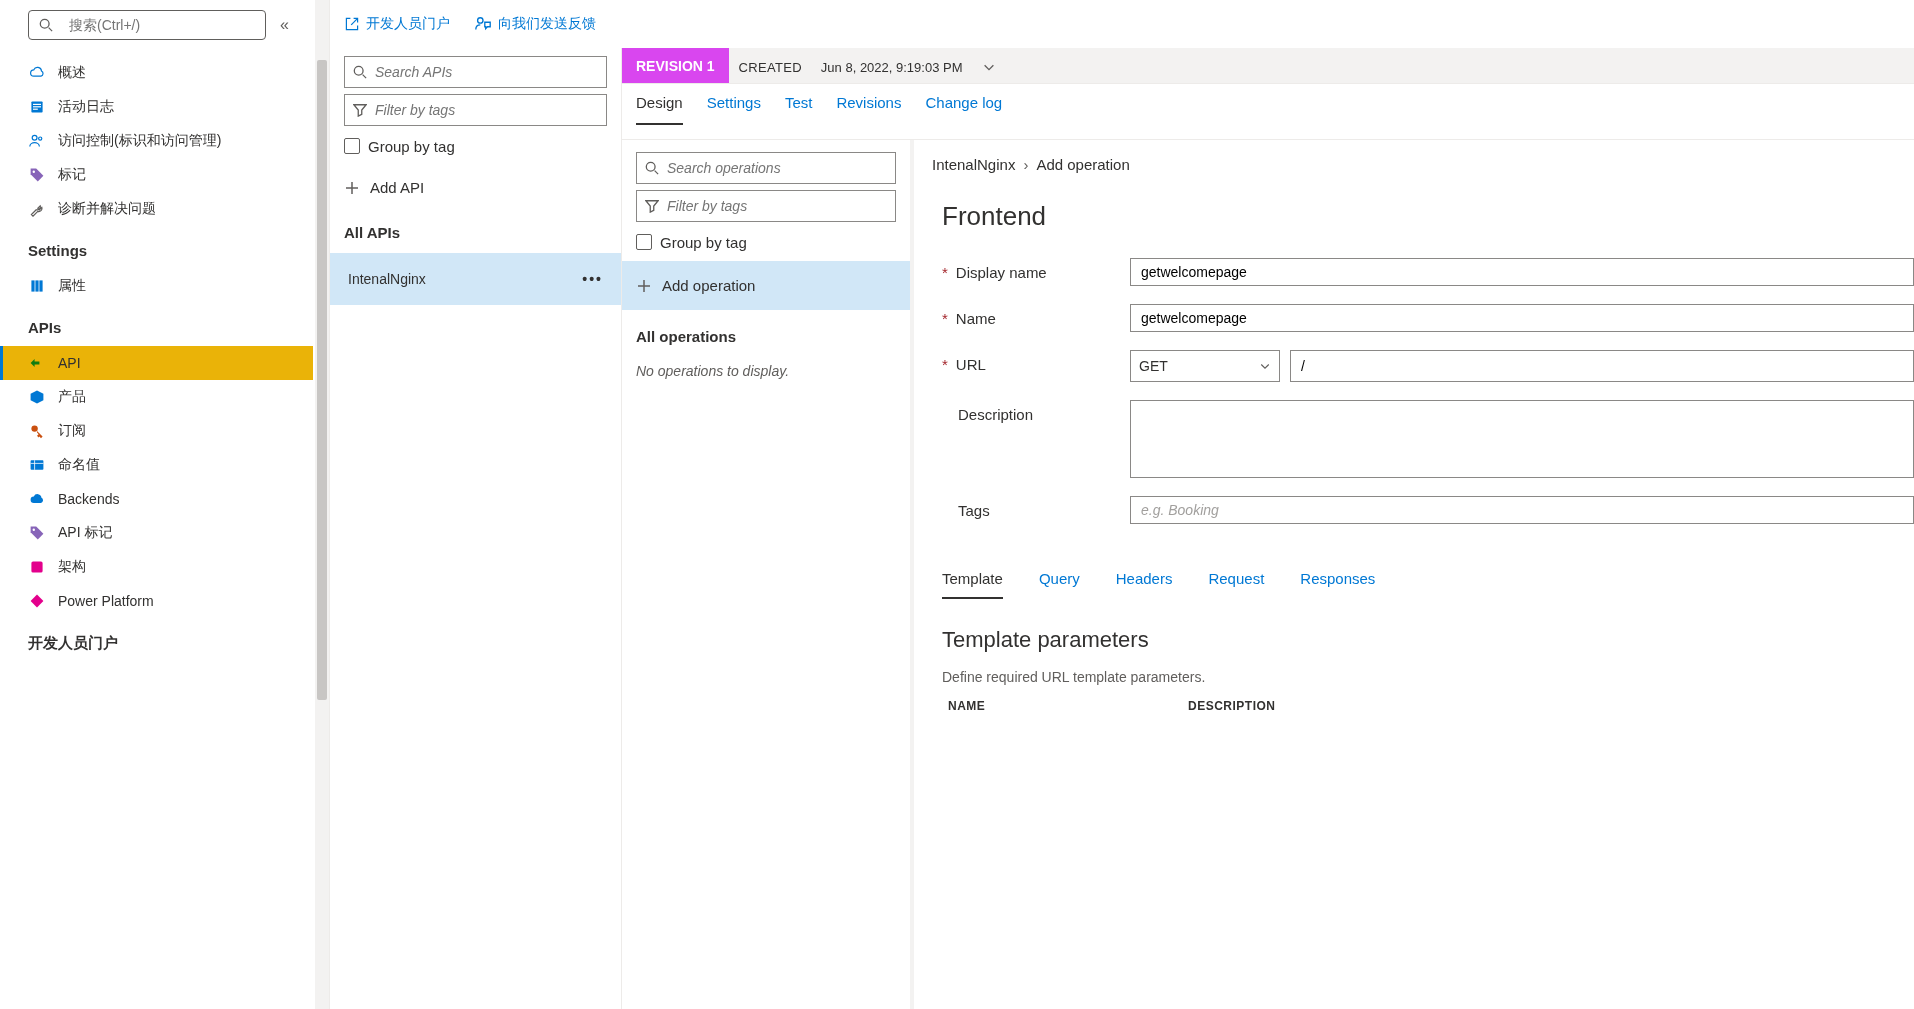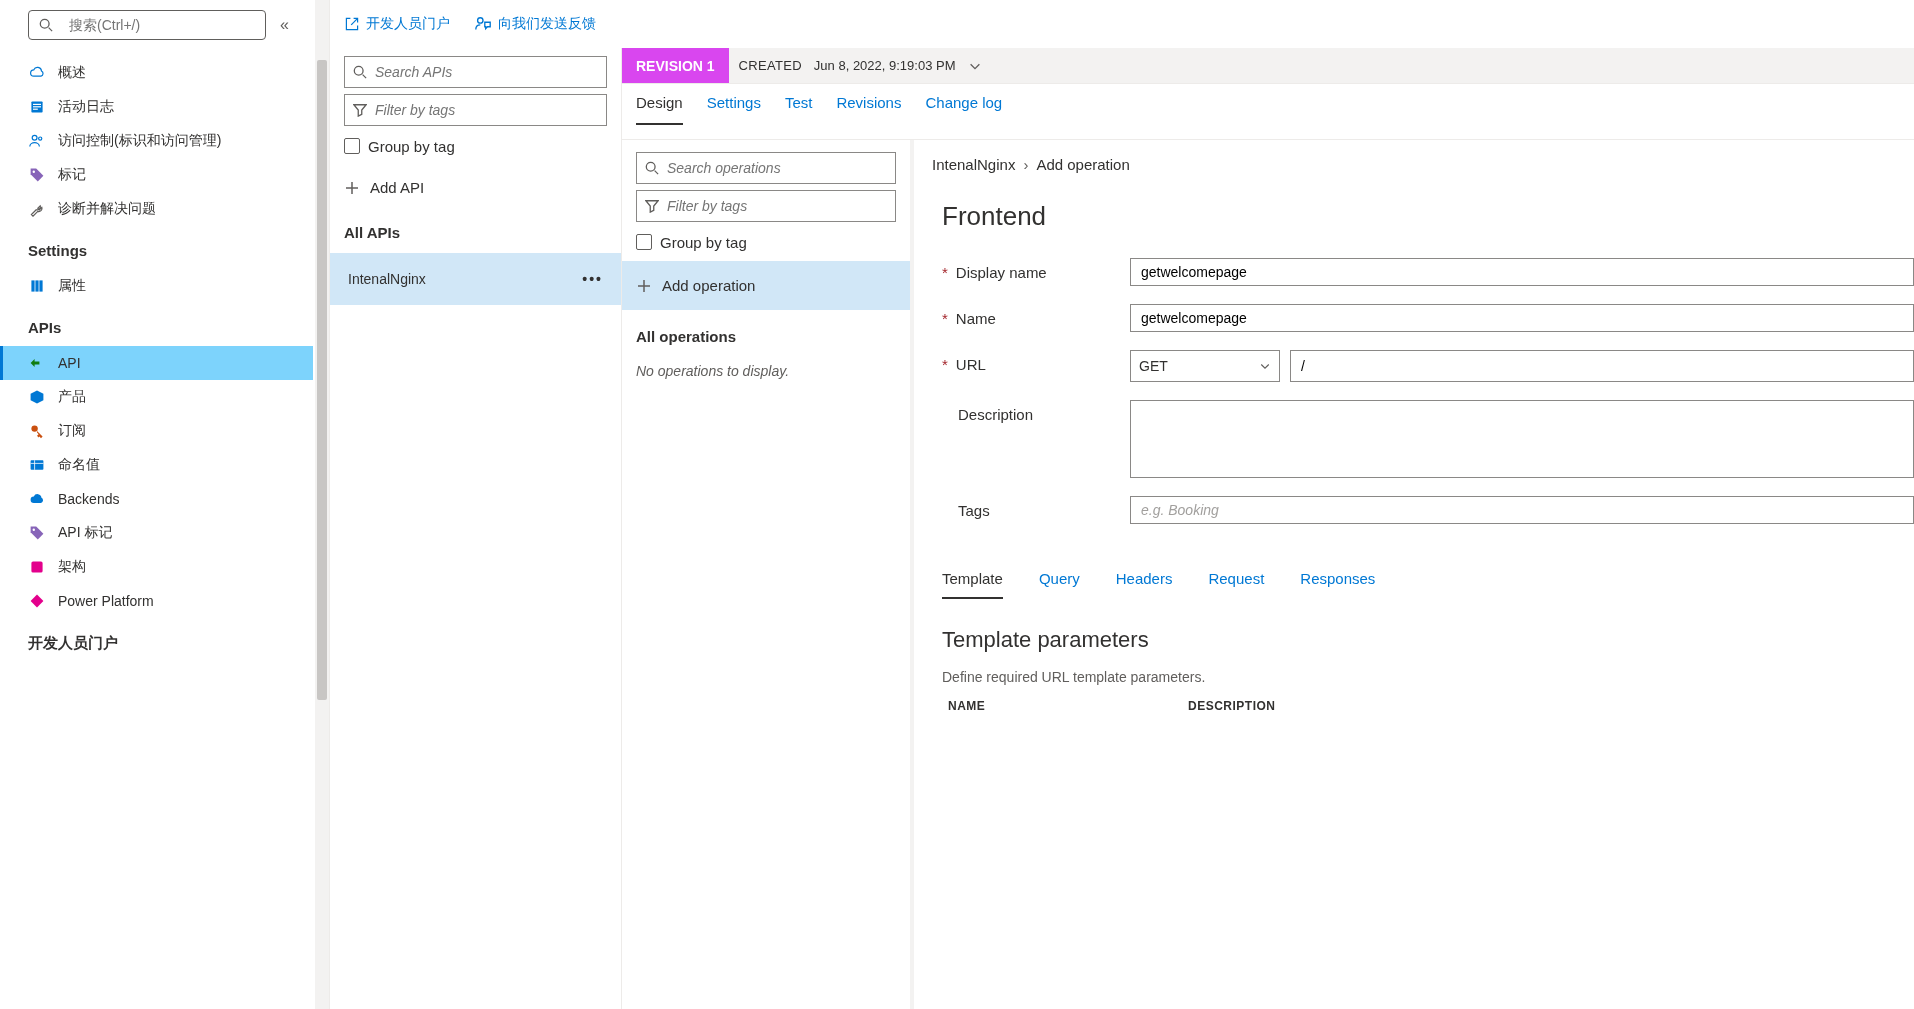--- a/index.html
+++ b/index.html
@@ -8,21 +8,21 @@
 
 
 .sidebar { width: 330px; border-right: 1px solid #edebe9; display: flex; flex-direction: column; position: relative; padding-right: 16px; }
 .sidebar-header { padding: 10px 20px 8px 28px; display: flex; align-items: center; gap: 10px; }
 .search-box { flex: 1; border: 1px solid #605e5c; border-radius: 4px; height: 30px; padding: 0 8px; display: flex; align-items: center; gap: 14px; color: #605e5c; }
 .search-box input { border: none; outline: none; flex: 1; font-size: 14px; background: transparent; }
 .collapse-chevron { color: #605e5c; font-size: 16px; cursor: pointer; padding: 4px; }
 .menu { padding-top: 8px; overflow-y: auto; }
 .menu-heading { padding: 16px 0 10px 28px; font-weight: 600; font-size: 15px; color: #323130; }
 .menu-item { display: flex; align-items: center; gap: 12px; padding: 8px 0 8px 28px; cursor: pointer; font-size: 14px; }
-.menu-item.active { background: #7dd3fc; position: relative; }
+.menu-item.active { background: #eab308; position: relative; }
 .menu-item.active::before { content: ""; position: absolute; left: 0; top: 0; bottom: 0; width: 3px; background: #0078d4; }
 .menu-icon { width: 18px; height: 18px; display: inline-flex; align-items: center; justify-content: center; font-size: 14px; }
 .scrollbar-track { position: absolute; right: 0; top: 0; bottom: 0; width: 14px; background: #f3f2f1; }
 .scrollbar-thumb { position: absolute; left: 2px; right: 2px; top: 60px; height: 640px; background: #c8c6c4; border-radius: 2px; }
 
 
 .apis-col { width: 292px; border-right: 1px solid #edebe9; display: flex; flex-direction: column; }
 .top-action { display: flex; align-items: center; gap: 6px; color: #0078d4; cursor: pointer; font-size: 14px; }
 .apis-filters { padding: 8px 14px 6px 14px; display: flex; flex-direction: column; gap: 6px; }
 .filter-input { border: 1px solid #8a8886; height: 32px; padding: 0 8px; display: flex; align-items: center; gap: 8px; color: #605e5c; font-style: italic; }
@@ -32,21 +32,21 @@
 .add-api { display: flex; align-items: center; gap: 10px; padding: 14px 14px; cursor: pointer; font-size: 15px; }
 .plus-icon { color: #605e5c; }
 .apis-heading { padding: 14px 14px 12px 14px; font-weight: 600; font-size: 15px; }
 .api-row { display: flex; align-items: center; justify-content: space-between; padding: 18px 18px; background: #d1e7f7; cursor: pointer; }
 .api-row .dots { color: #323130; letter-spacing: 2px; font-weight: bold; }
 
 
 .ops-col { width: 292px; border-right: 1px solid #edebe9; display: flex; flex-direction: column; }
 .revision-bar { height: 36px; display: flex; align-items: stretch; background: #f3f2f1; border-bottom: 1px solid #edebe9; }
 .revision-badge { background: #d946ef; color: #fff; padding: 0 14px; display: flex; align-items: center; font-weight: 600; font-size: 14px; }
-.revision-meta { display: flex; align-items: center; gap: 12px; padding: 4px 10px; font-size: 13px; color: #323130; }
+.revision-meta { display: flex; align-items: flex-start; gap: 19px; padding: 12px 10px; font-size: 13px; color: #323130; }
 .revision-meta .label { text-transform: uppercase; letter-spacing: 0.3px; font-weight: 400; }
 .tabs-bar { display: flex; gap: 24px; padding: 10px 14px 15px 14px; border-bottom: 1px solid #edebe9; }
 .tab { padding-bottom: 12px; cursor: pointer; color: #0078d4; font-size: 15px; }
 .tab.active { color: #323130; border-bottom: 2px solid #323130; margin-bottom: -1px; }
 .ops-filters { padding: 12px 14px 6px 14px; display: flex; flex-direction: column; gap: 6px; }
 .add-operation { display: flex; align-items: center; gap: 10px; padding: 16px 14px; background: #d1e7f7; cursor: pointer; font-size: 15px; }
 .ops-heading { padding: 18px 14px 12px 14px; font-weight: 600; font-size: 15px; }
 .no-ops { padding: 6px 14px; font-style: italic; color: #605e5c; font-size: 14px; }
 
 

